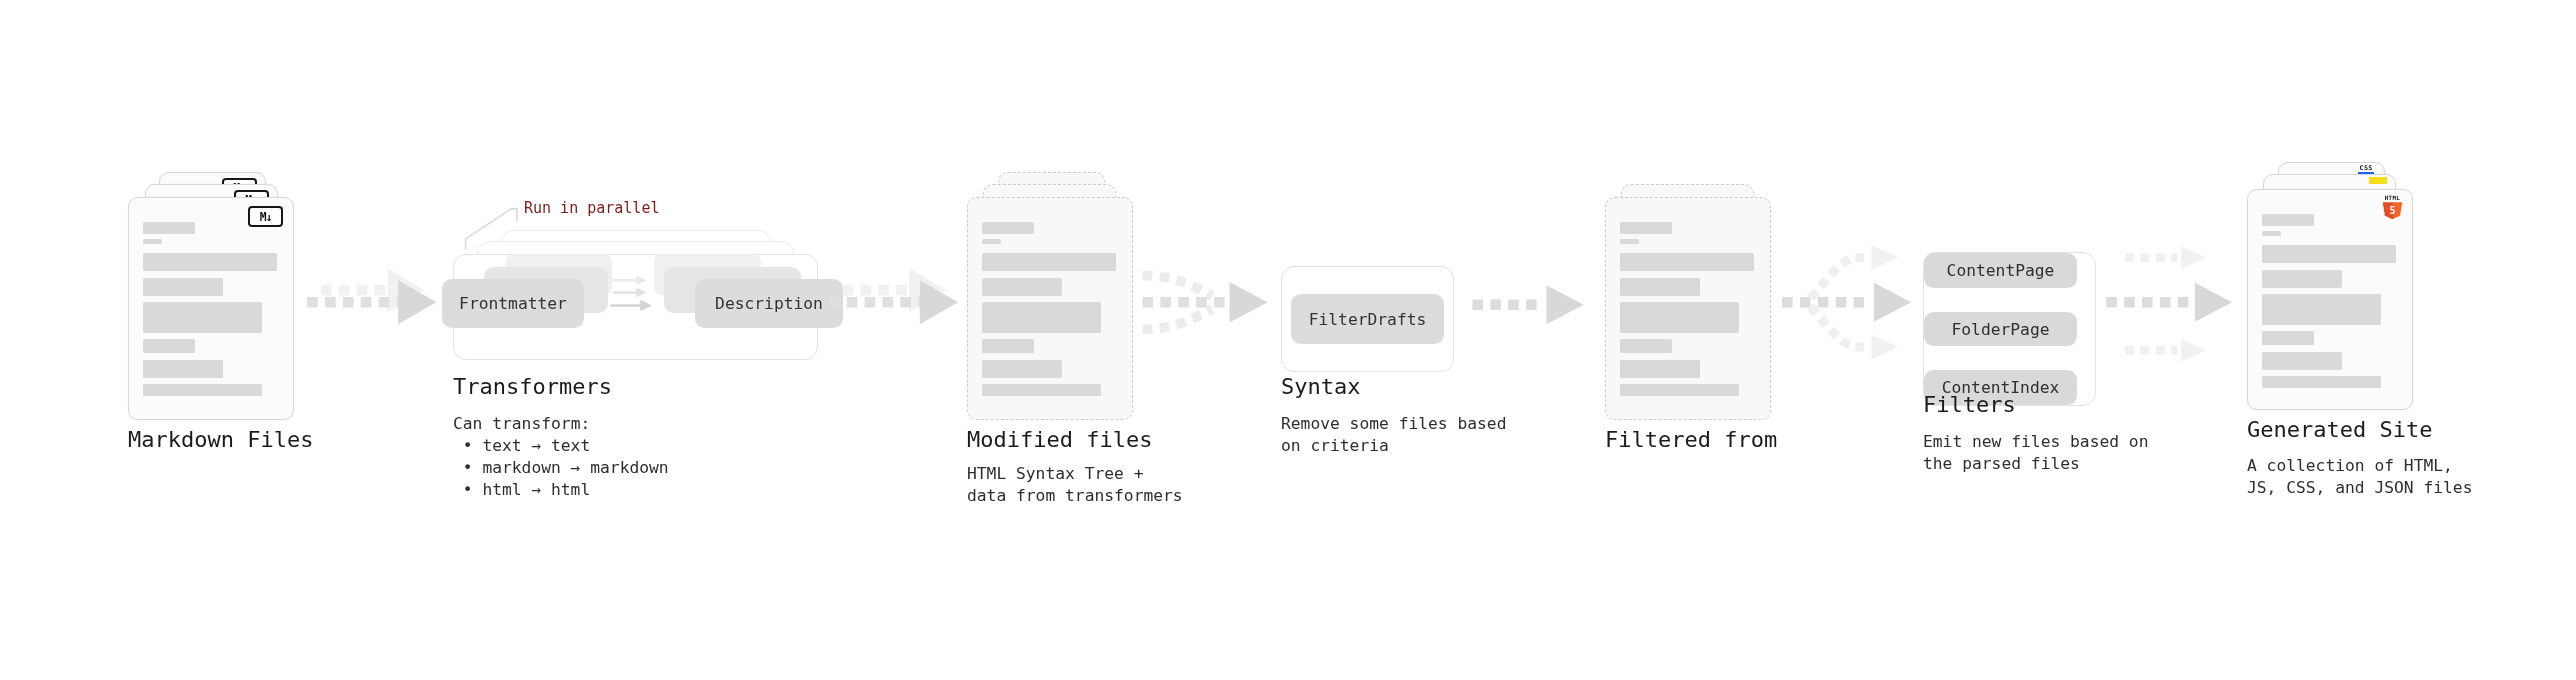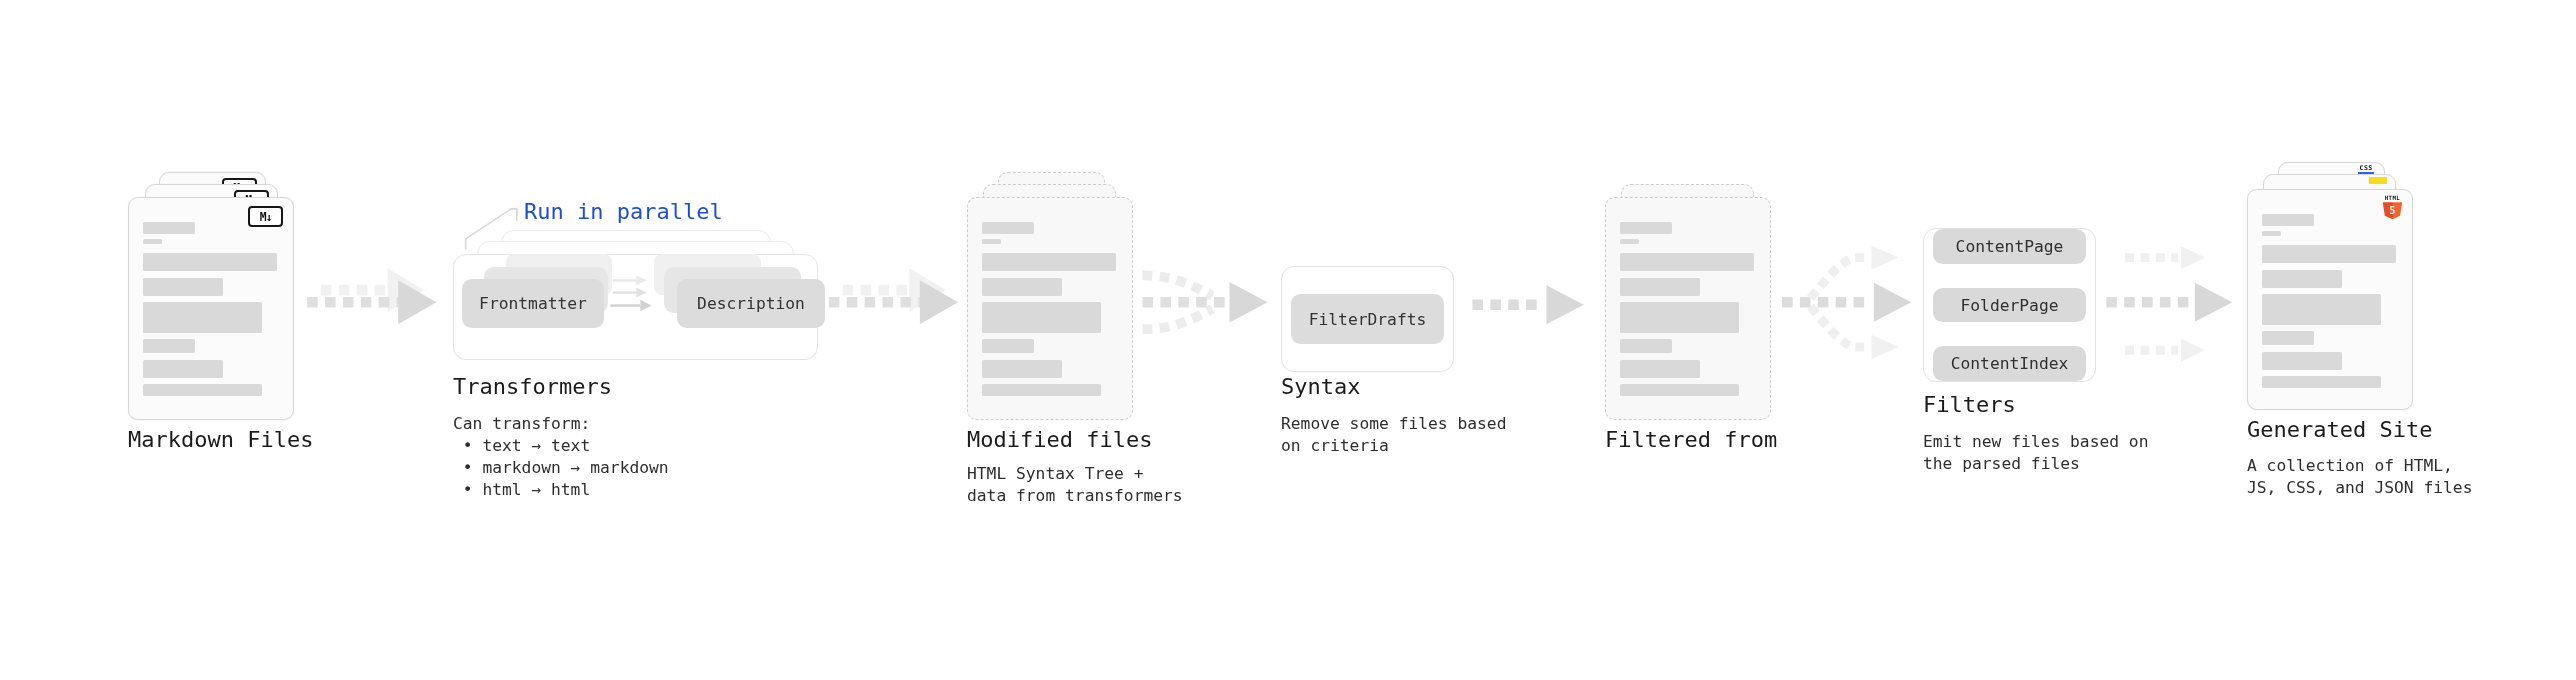--- a/index.html
+++ b/index.html
@@ -27,30 +27,30 @@
   .css-word{font-size:6.5px;font-weight:bold;color:#111;line-height:6.5px;letter-spacing:0.4px;}
   .css-bar{width:16.3px;height:3.3px;background:#2862ff;margin-top:0.8px;}
   .js-badge{position:absolute;top:1.6px;right:8.1px;width:18px;height:7.3px;background:#f5de19;}
   
   .box{position:absolute;border:1.6px solid #e3e3e3;border-radius:13px;background:#ffffff;box-sizing:border-box;}
   .box-ghost{border-color:#ebebeb;}
   .pill{position:absolute;background:#dcdcdc;border-radius:9.8px;display:flex;align-items:center;justify-content:center;
     font-size:16.3px;color:#333333;white-space:nowrap;}
   .pill-ghost1{background:#e6e6e6;}
   .pill-ghost2{background:#f0f0f0;}
-  .emitters-box{display:flex;flex-direction:column;align-items:center;justify-content:center;gap:24px;}
+  .emitters-box{display:flex;flex-direction:column;align-items:flex-start;justify-content:center;gap:24px;margin-top:24px;}
   .emitter-pill{position:relative;width:153px;height:37px;background:#d9d9d9;border-radius:9.8px;
     display:flex;align-items:center;justify-content:center;font-size:16.3px;color:#2f2f2f;}
   .filters-box{display:flex;align-items:center;justify-content:center;margin-top:12px;}
   .filter-pill{position:relative;width:153px;height:50px;}
   
   .stage-title{position:absolute;font-size:22px;font-weight:500;color:#1b1b1b;white-space:nowrap;line-height:26px;}
   .stage-desc{position:absolute;font-size:16.3px;color:#2e2e2e;line-height:22px;white-space:nowrap;}
   .stage-desc .indent{padding-left:9.8px;}
-  .annotation{position:absolute;font-size:22px;color:#1d4ed8;white-space:nowrap;}
+  .annotation{position:absolute;font-size:15px;color:#7f1d1d;white-space:nowrap;}
   
   svg.arrow-layer{position:absolute;left:0;top:0;z-index:6;pointer-events:none;}
 </style>
 </head>
 <body>
 
 <div class="abs" style="left:0;top:0;width:2576px;height:681px;">
 
   <div>
     <div class="file-card card-solid" style="left:159px;top:172px;width:107px;height:203px;">
@@ -73,25 +73,25 @@
     <div class="stage-title" style="left:128px;top:427px;">Markdown Files</div>
   </div>
 
   <div>
     <div class="box box-ghost" style="left:501px;top:230px;width:270px;height:104px;"></div>
     <div class="box box-ghost" style="left:477px;top:241px;width:317px;height:106px;"></div>
     <div class="box" style="left:453px;top:254px;width:365px;height:106px;"></div>
 
     <div class="pill pill-ghost2" style="left:506px;top:254px;width:106px;height:41px;border-radius:8.1px;"></div>
     <div class="pill pill-ghost1" style="left:484px;top:267px;width:124px;height:46px;"></div>
-    <div class="pill" style="left:462px;top:279px;width:142px;height:49px;">Frontmatter</div>
+    <div class="pill" style="left:442px;top:279px;width:142px;height:49px;">Frontmatter</div>
 
     <div class="pill pill-ghost2" style="left:654px;top:254px;width:107px;height:41px;border-radius:8.1px;"></div>
     <div class="pill pill-ghost1" style="left:664px;top:267px;width:137px;height:46px;"></div>
-    <div class="pill" style="left:677px;top:279px;width:148px;height:49px;">Description</div>
+    <div class="pill" style="left:695px;top:279px;width:148px;height:49px;">Description</div>
 
     <div class="annotation" style="left:524px;top:199px;">Run in parallel</div>
 
     <div class="stage-title" style="left:453px;top:374px;">Transformers</div>
     <div class="stage-desc" style="left:453px;top:413px;">
       <div>Can transform:</div>
       <div class="indent">• text → text</div>
       <div class="indent">• markdown → markdown</div>
       <div class="indent">• html → html</div>
     </div>

